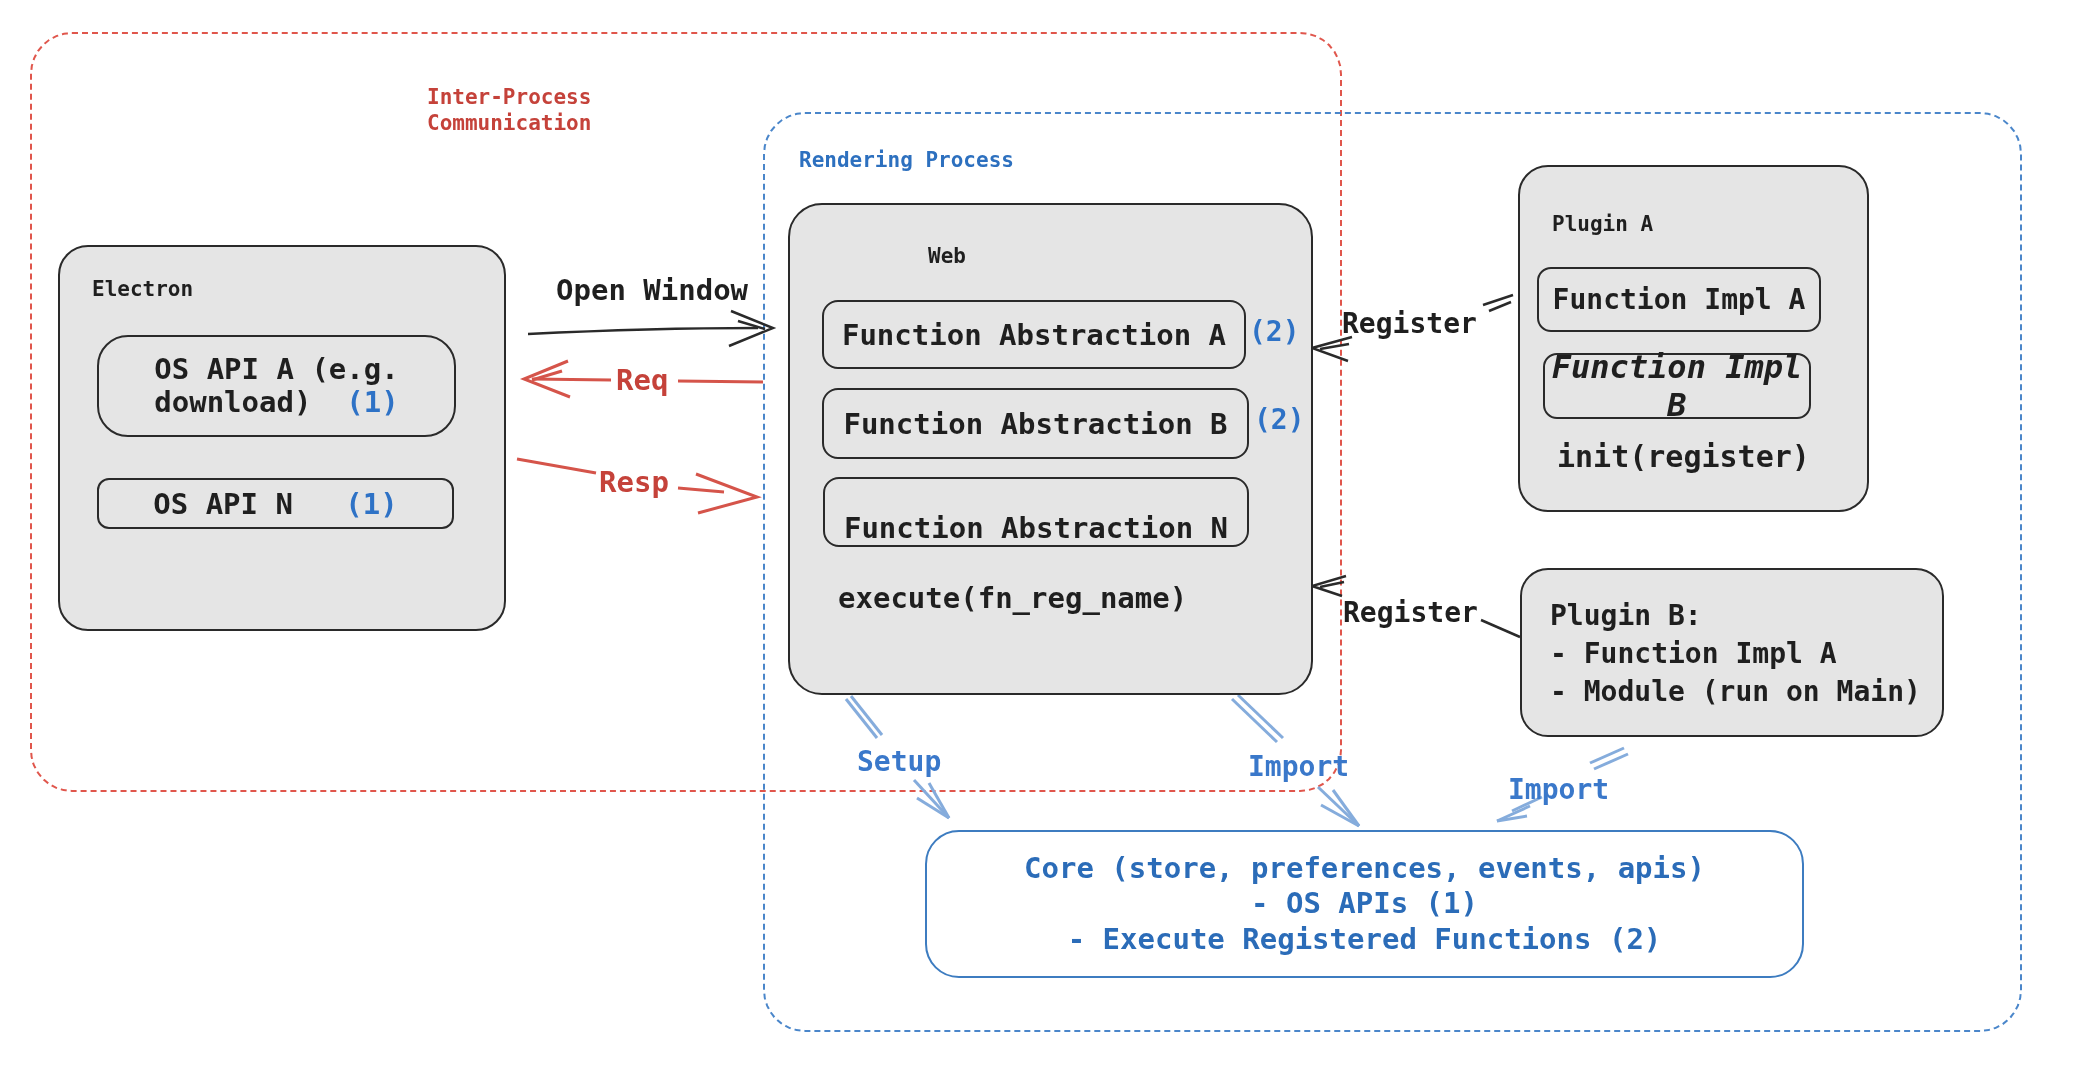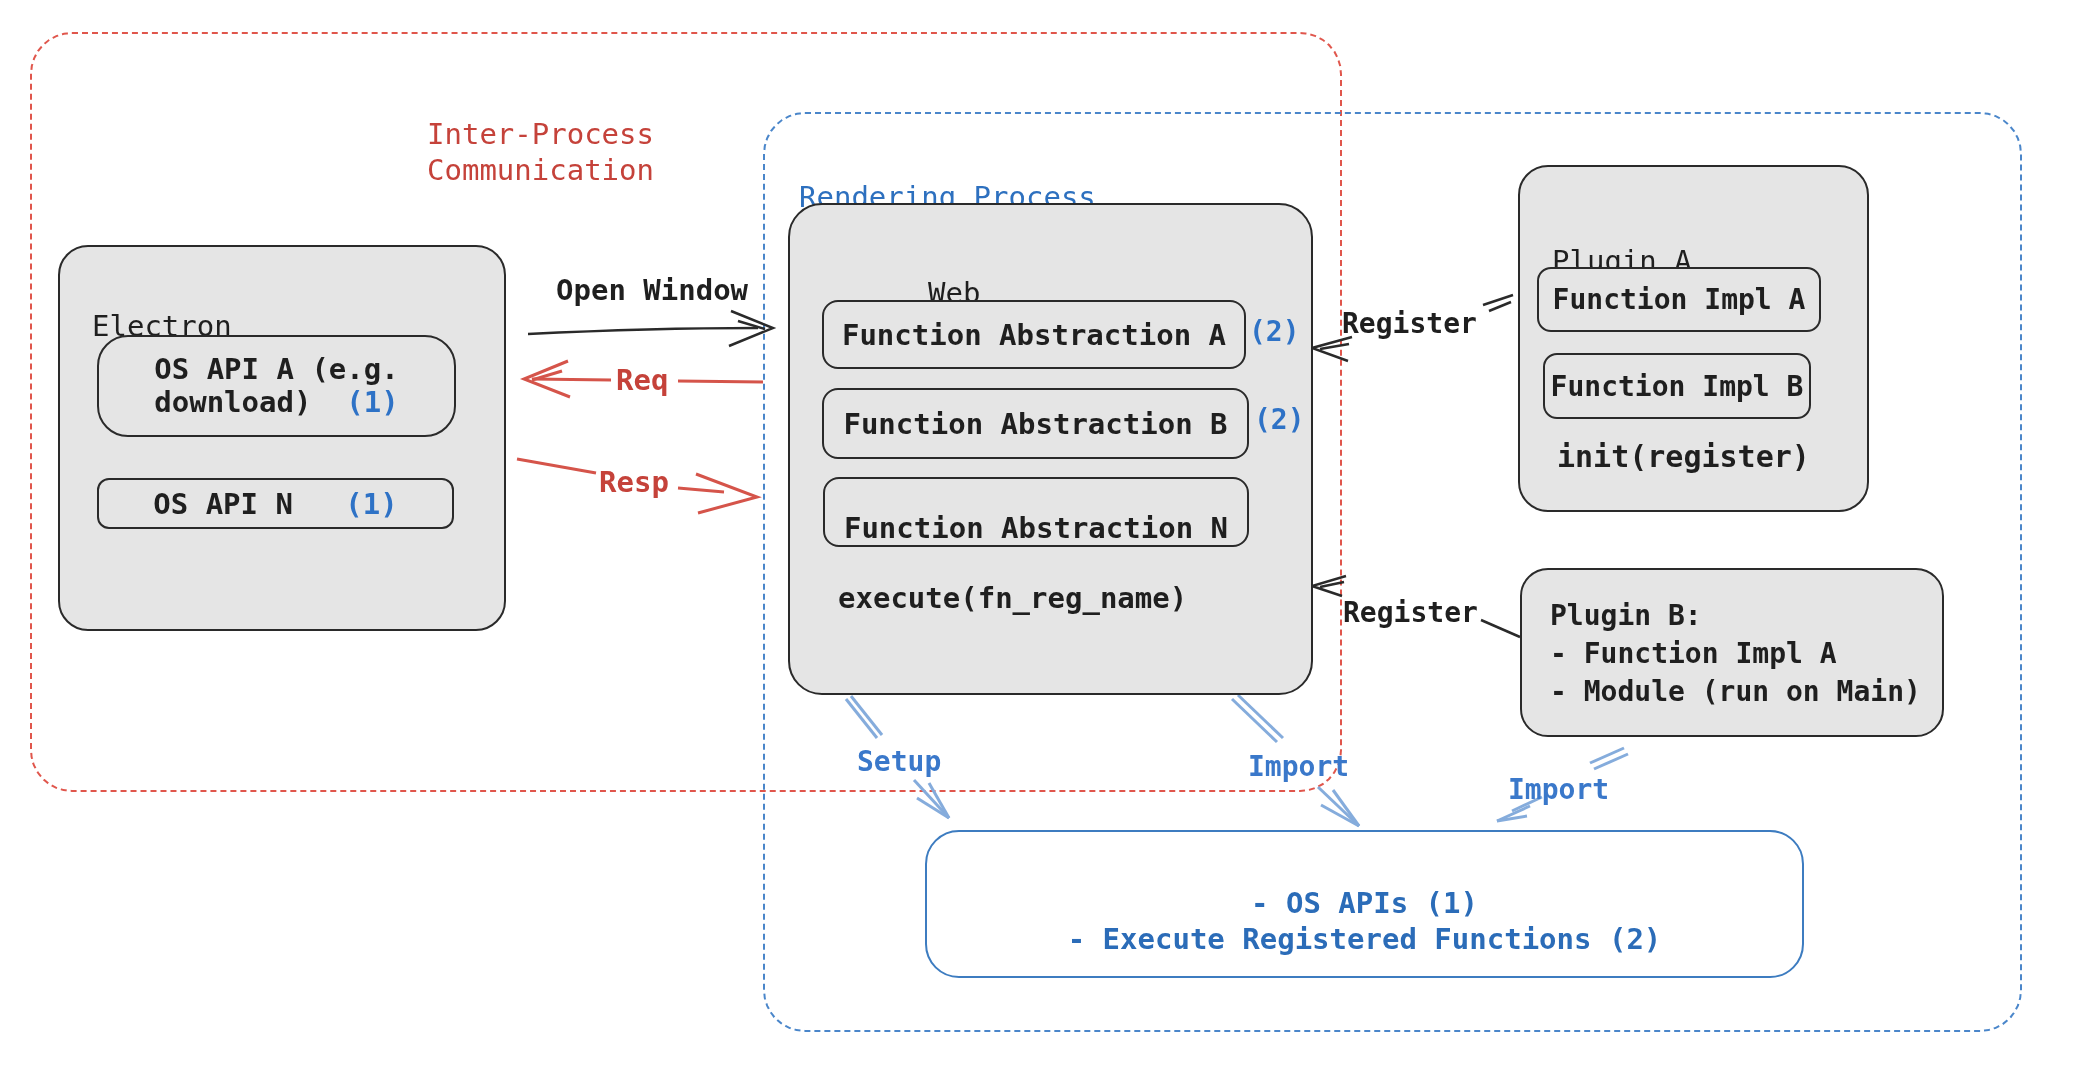--- a/index.html
+++ b/index.html
@@ -12,21 +12,21 @@
   .frame.red{border:2.5px dashed #e0564c;}
   .frame.blue{border:2.5px dashed #4a86ca;}
   
   .sbox{position:absolute;background:#e5e5e5;border:2.5px solid #2a2a2a;}
   .sbox.big{border-radius:30px;}
   .sbox.small{border-radius:16px;display:flex;align-items:center;justify-content:center;text-align:center;}
   .corebox{position:absolute;background:#ffffff;border:2.5px solid #3d7cc0;border-radius:34px;
            display:flex;flex-direction:column;align-items:center;justify-content:center;}
   
   .t{position:absolute;white-space:pre;line-height:1.25;}
-  .title{font-size:29px;font-weight:400;color:#1f1f1f;margin-top:32px;}
+  .title{font-size:21px;font-weight:700;color:#1f1f1f;}
   .label{font-size:29px;font-weight:600;color:#1f1f1f;}
   .redtxt{color:#c5423a;}
   .bluetxt{color:#2d70bf;}
   .badge{color:#2e72c6;font-weight:600;}
   .arrlabel{font-size:28px;font-weight:600;}
   .bluearr{color:#3a78ca;}
   .coretxt{font-size:29px;font-weight:600;color:#2b6cb8;line-height:1.22;text-align:center;white-space:pre;}
   svg.wires{position:absolute;left:0;top:0;pointer-events:none;}
 </style>
 </head>
@@ -122,29 +122,29 @@
     <div class="label">Function Abstraction N</div>
   </div>
   <div class="t label" style="left:838px;top:580px;">execute(fn_reg_name)</div>
 
   <div class="sbox big" style="left:1518px;top:165px;width:347px;height:343px;"></div>
   <div class="t title" style="left:1552px;top:211px;">Plugin A</div>
   <div class="sbox small" style="left:1537px;top:267px;width:280px;height:61px;border-radius:14px;">
     <div class="label" style="font-size:28px;">Function Impl A</div>
   </div>
   <div class="sbox small" style="left:1543px;top:353px;width:264px;height:62px;border-radius:14px;">
-    <div class="label" style="font-size:28px;">Function Impl B</div>
+    <div class="label" style="font-size:32px;font-style:italic;">Function Impl B</div>
   </div>
   <div class="t label" style="left:1557px;top:438px;font-size:30px;">init(register)</div>
 
   <div class="sbox big" style="left:1520px;top:568px;width:420px;height:165px;border-radius:28px;"></div>
   <div class="t label" style="left:1550px;top:597px;font-size:28px;line-height:1.36;"><span>Plugin B:</span><br><span>- Function Impl A</span><br><span>- Module (run on Main)</span></div>
 
   <div class="corebox" style="left:925px;top:830px;width:875px;height:144px;">
-    <div class="coretxt"><br><span>- OS APIs (1)</span><br><span>- Execute Registered Functions (2)</span></div>
+    <div class="coretxt"><span>Core (store, preferences, events, apis)</span><br><span>- OS APIs (1)</span><br><span>- Execute Registered Functions (2)</span></div>
   </div>
 
   <div class="t arrlabel" style="left:556px;top:272px;font-size:29px;">Open Window</div>
   <div class="t arrlabel redtxt" style="left:616px;top:362px;font-size:29px;">Req</div>
   <div class="t arrlabel redtxt" style="left:599px;top:464px;font-size:29px;">Resp</div>
   <div class="t arrlabel" style="left:1342px;top:306px;">Register</div>
   <div class="t arrlabel" style="left:1343px;top:595px;">Register</div>
   <div class="t arrlabel bluearr" style="left:857px;top:744px;">Setup</div>
   <div class="t arrlabel bluearr" style="left:1248px;top:749px;">Import</div>
   <div class="t arrlabel bluearr" style="left:1508px;top:772px;">Import</div>

